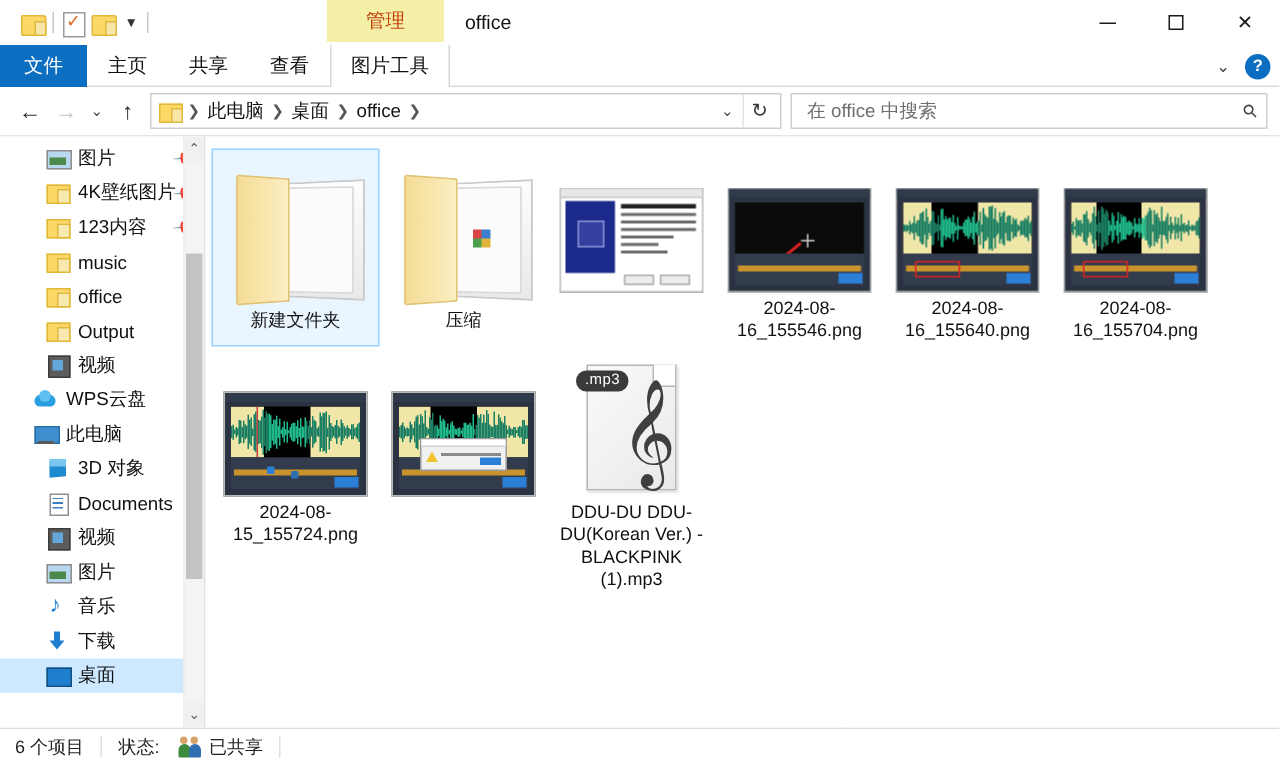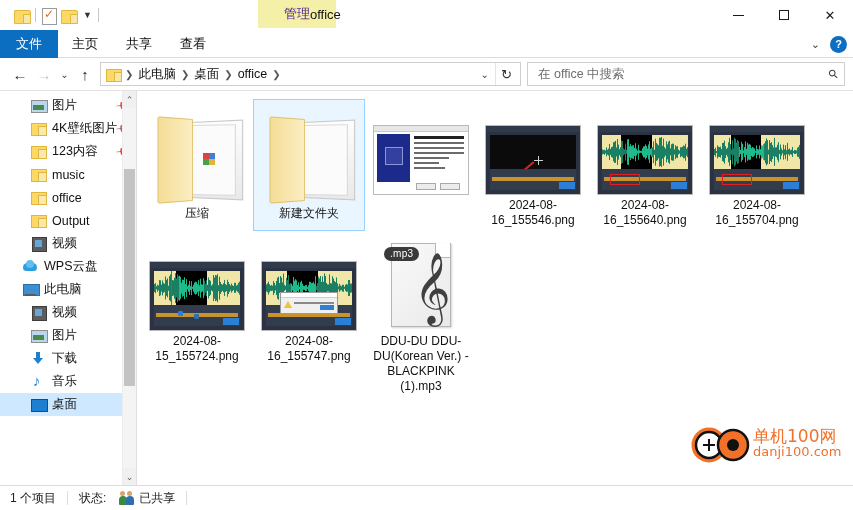--- a/index.html
+++ b/index.html
@@ -35,22 +35,22 @@
     content:""; position:absolute; left:0; top:0; width:13px; height:15px;
     background:#fff; border:1px solid #9a9a9a;
   }
   .ico-props::after {
     content:"✓"; position:absolute; left:2px; top:-1px; font-size:12px; color:#e06b20; font-weight:bold; line-height:15px;
   }
   .ico-caret { font-size:9px; color:#333; line-height:1; margin-left:1px; }
 
   .ctx-tabwrap { position:absolute; left:218px; top:0; display:flex; align-items:flex-start; height:30px; }
   .ctx-tab {
-    background:#f5f0a8; color:#4c1d95; font-size:13px;
-    padding:5px 26px 6px 26px; line-height:17px;margin-left:40px;
+    background:#f5f0a8; color:#c2410c; font-size:13px;
+    padding:5px 26px 6px 26px; line-height:17px;
   }
   .win-title { position:absolute; left:310px; top:7px; font-size:13px; color:#111; }
 
   .wincontrols { position:absolute; right:0; top:0; display:flex; height:30px; }
   .wc { width:46px; height:30px; display:flex; align-items:center; justify-content:center; font-size:13px; color:#1a1a1a; }
   .wc .minglyph { display:block; width:11px; height:1px; background:#1a1a1a; }
   .wc .maxglyph { display:block; width:10px; height:10px; border:1px solid #1a1a1a; }
 
   
   .ribbon { height:28px; background:#fff; display:flex; align-items:stretch; position:relative; flex:0 0 28px; border-bottom:1px solid #dcdcdc; }
@@ -303,20 +303,21 @@
         </div>
       <div class="wc close">✕</div>
     </div>
   </div>
 
   <div class="ribbon">
     <div class="tab file">文件</div>
     <div class="tab">主页</div>
     <div class="tab">共享</div>
     <div class="tab">查看</div>
+    <div class="tab pic-tools">图片工具</div>
     <div class="ribbon-right">
       <span class="chev-down">⌄</span>
       <span class="help-btn">?</span>
     </div>
   </div>
 
   <div class="addrbar">
     <div class="navbtn">←</div>
     <div class="navbtn dim">→</div>
     <div class="navbtn small">⌄</div>
@@ -388,87 +389,95 @@
         <div class="tnode lvl1">
           <span class="mini mi-cloud"></span>
           <span class="tlabel">WPS云盘</span>
         </div>
 
         <div class="tnode lvl1">
           <span class="mini mi-pc"></span>
           <span class="tlabel">此电脑</span>
         </div>
 
-
+        <div class="tnode lvl2">
+          <span class="mini mi-3d"></span>
+          <span class="tlabel">3D 对象</span>
+        </div>
+
+        <div class="tnode lvl2">
+          <span class="mini mi-doc"></span>
+          <span class="tlabel">Documents</span>
+        </div>
 
         <div class="tnode lvl2">
           <span class="mini mi-video"></span>
           <span class="tlabel">视频</span>
         </div>
 
         <div class="tnode lvl2">
           <span class="mini mi-pictures"></span>
           <span class="tlabel">图片</span>
         </div>
 
         <div class="tnode lvl2">
+          <span class="mini mi-music"></span>
+          <span class="tlabel">音乐</span>
+        </div>
+
+        <div class="tnode lvl2">
           <span class="mini mi-download"></span>
           <span class="tlabel">下载</span>
-        </div>
-
-        <div class="tnode lvl2">
-          <span class="mini mi-music"></span>
-          <span class="tlabel">音乐</span>
         </div>
 
         <div class="tnode lvl2 sel">
           <span class="mini mi-desktop"></span>
           <span class="tlabel">桌面</span>
         </div>
       </div>
 
       <div class="sb-scroll">
         <div class="sb-arrow">⌃</div>
         <div class="sb-thumb"></div>
         <div class="sb-arrow bot">⌄</div>
       </div>
     </div>
 
     <div class="vsplit"></div>
 
     <div class="files">
       <div class="grid">
+
+        <div class="item selected">
+          <div class="thumb">
+            <div class="bigfolder">
+              <div class="bf-back"></div>
+              <div class="bf-sheet"></div>
+              <div class="bf-sheet2"></div>
+              <div class="bf-front"></div>
+            </div>
+          </div>
+          <div class="caption">新建文件夹</div>
+        </div>
 
         <div class="item">
           <div class="thumb">
             <div class="bigfolder">
               <div class="bf-back"></div>
               <div class="bf-sheet2"></div>
               <div class="bf-front"></div>
               <div class="bf-emblem">
                 <i style="left:0;top:0;background:#d94545"></i>
                 <i style="left:6px;top:0;background:#3f7fcf"></i>
                 <i style="left:0;top:6px;background:#4a9f4a"></i>
                 <i style="left:6px;top:6px;background:#e0b53c"></i>
               </div>
             </div>
           </div>
           <div class="caption">压缩</div>
-        </div>
-
-        <div class="item selected">
-          <div class="thumb">
-            <div class="bigfolder">
-              <div class="bf-back"></div>
-              <div class="bf-sheet"></div>
-              <div class="bf-sheet2"></div>
-              <div class="bf-front"></div>
-            </div>
-          </div>
-          <div class="caption">新建文件夹</div>
         </div>
 
         <div class="item">
           <div class="thumb small">
             <div class="shot shot-installer">
               <div class="tbar lite"></div>
               <div class="si-left">
                   <div class="si-box"></div>
                 </div>
               <div class="si-lines">
@@ -919,21 +928,20 @@
               <div class="sd-strip"></div>
               <div class="sd-btn"></div>
               <div class="dlg">
                 <div class="dtb"></div>
                   <div class="warn"></div>
                   <div class="dtxt"></div>
                   <div class="dbtn"></div>
               </div>
             </div>
           </div>
-          <div class="caption">2024-08-16_155747.png</div>
         </div>
 
         <div class="item">
           <div class="thumb small">
             <div class="mp3icon">
               <div class="mp3-page">
                 <div class="mp3-fold"></div>
                 <div class="mp3-clef">𝄞</div>
               </div>
               <div class="mp3-badge">.mp3</div>
@@ -949,37 +957,25 @@
           <filter id="sh" x="-20%" y="-20%" width="150%" height="150%">
             <feDropShadow dx="1.5" dy="1.5" stdDeviation="1" flood-color="#999" flood-opacity="0.6"></feDropShadow>
           </filter>
         </defs>
         <g filter="url(#sh)">
           <path d="M4,63 L86,12" stroke="#ee0000" stroke-width="4" stroke-linecap="round"></path>
           <path d="M95,6 L70,14 L80,29 Z" fill="#ee0000"></path>
         </g>
       </svg>
 
-      <div class="watermark">
-        <svg width="62" height="44" viewBox="0 0 62 44">
-          <circle cx="20" cy="22" r="15" fill="none" stroke="#f2712a" stroke-width="5"></circle>
-          <circle cx="20" cy="22" r="13" fill="none" stroke="#111" stroke-width="2.5"></circle>
-          <line x1="14" y1="22" x2="26" y2="22" stroke="#111" stroke-width="2"></line>
-          <line x1="20" y1="16" x2="20" y2="28" stroke="#111" stroke-width="2"></line>
-          <circle cx="44" cy="22" r="15" fill="#f2712a" stroke="#111" stroke-width="2.5"></circle>
-          <circle cx="44" cy="22" r="6" fill="#111"></circle>
-        </svg>
-        <div class="wm-text1">单机100网</div>
-        <div class="wm-text2">danji100.com</div>
-      </div>
     </div>
   </div>
 
   <div class="statusbar">
-    <span class="st-seg">1 个项目</span>
+    <span class="st-seg">6 个项目</span>
     <span class="st-div"></span>
     <span class="st-seg">状态:</span>
     <span class="shareicon">
       <span class="h1"></span>
         <span class="h2"></span>
         <span class="p1"></span>
         <span class="p2"></span>
     </span>
     <span class="st-seg">已共享</span>
     <span class="st-div"></span>

